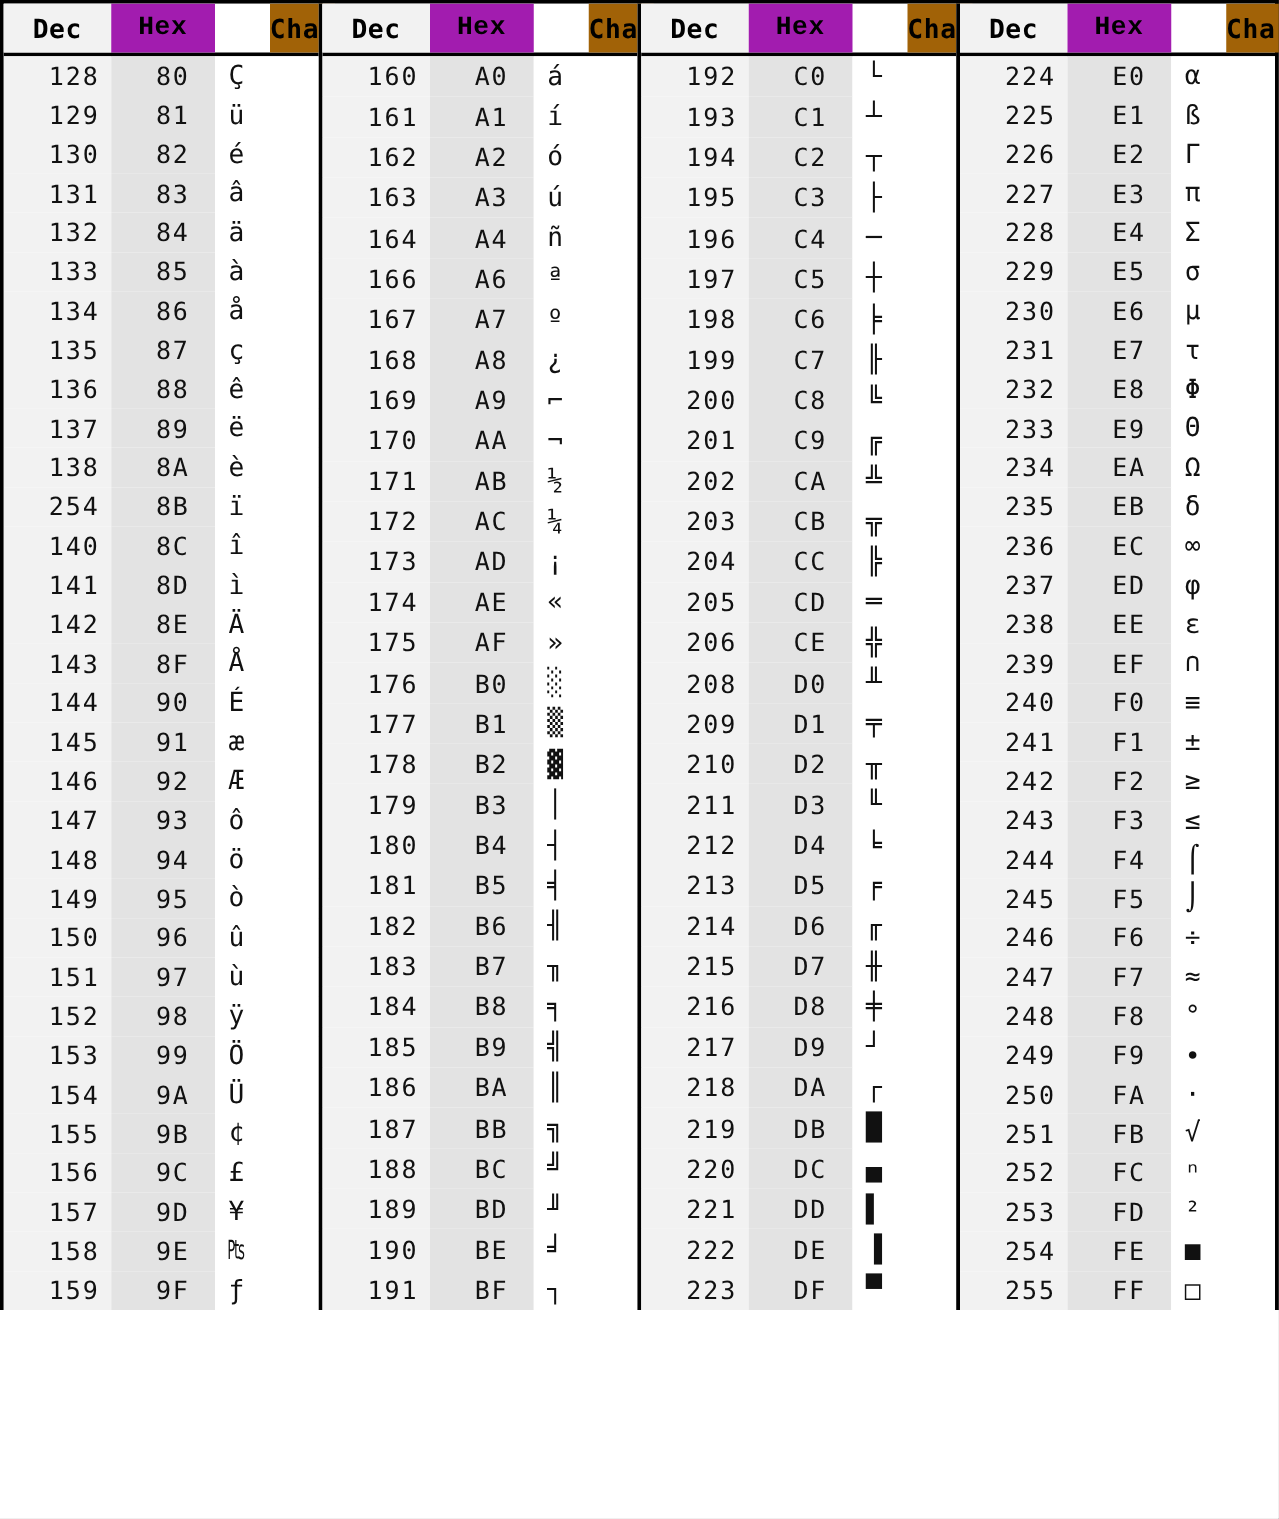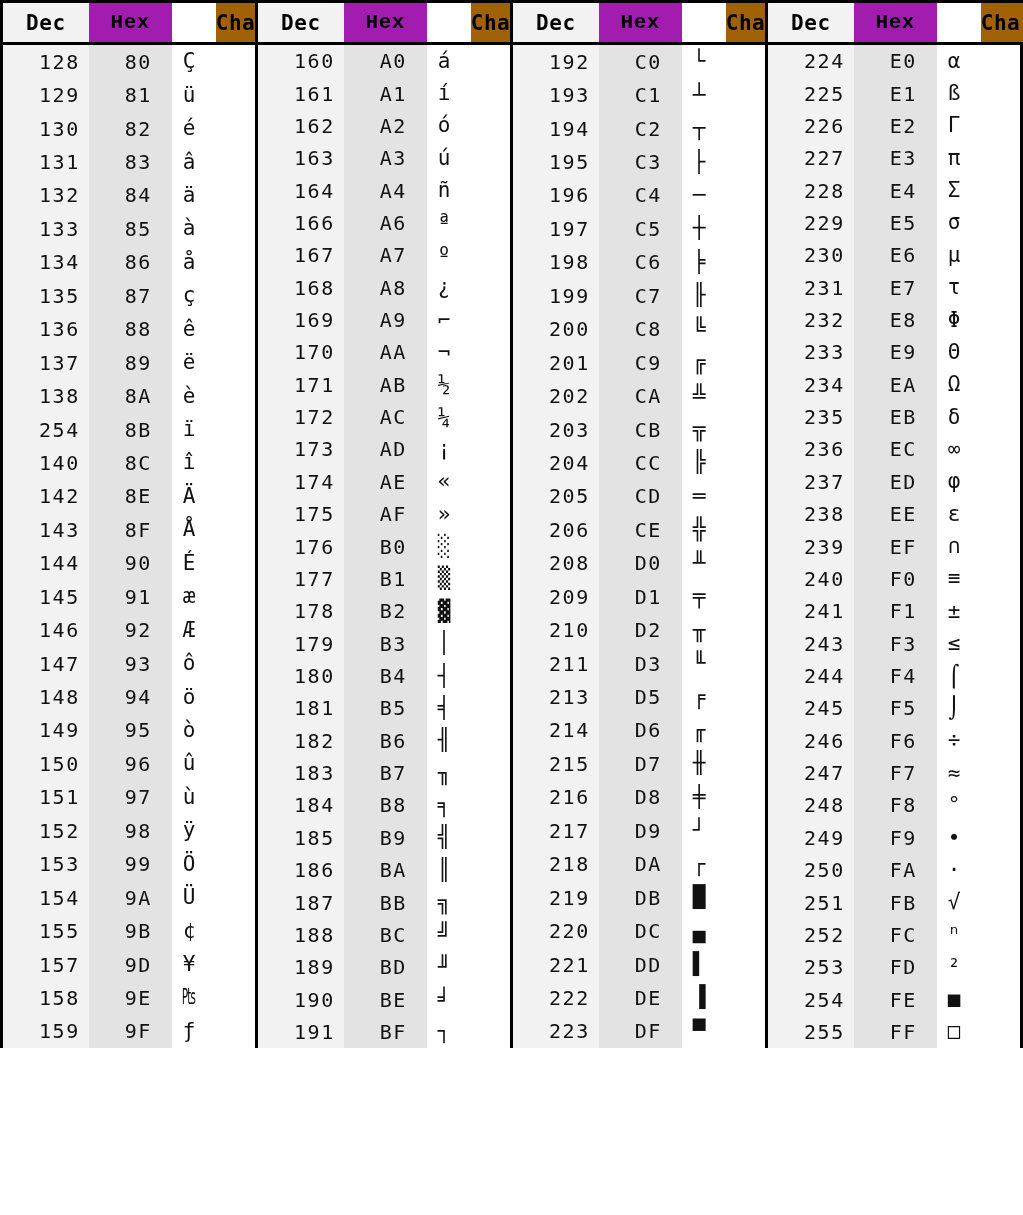--- a/index.html
+++ b/index.html
@@ -157,20 +157,25 @@
           <div class="cell col-dec">254</div>
           <div class="cell col-hex">8B</div>
           <div class="cell col-char">ï</div>
         </div>
         <div class="row">
           <div class="cell col-dec">140</div>
           <div class="cell col-hex">8C</div>
           <div class="cell col-char">î</div>
         </div>
         <div class="row">
+          <div class="cell col-dec">141</div>
+          <div class="cell col-hex">8D</div>
+          <div class="cell col-char">ì</div>
+        </div>
+        <div class="row">
           <div class="cell col-dec">142</div>
           <div class="cell col-hex">8E</div>
           <div class="cell col-char">Ä</div>
         </div>
         <div class="row">
           <div class="cell col-dec">143</div>
           <div class="cell col-hex">8F</div>
           <div class="cell col-char">Å</div>
         </div>
         <div class="row">
@@ -225,20 +230,25 @@
         </div>
         <div class="row">
           <div class="cell col-dec">154</div>
           <div class="cell col-hex">9A</div>
           <div class="cell col-char">Ü</div>
         </div>
         <div class="row">
           <div class="cell col-dec">155</div>
           <div class="cell col-hex">9B</div>
           <div class="cell col-char">¢</div>
+        </div>
+        <div class="row">
+          <div class="cell col-dec">156</div>
+          <div class="cell col-hex">9C</div>
+          <div class="cell col-char">£</div>
         </div>
         <div class="row">
           <div class="cell col-dec">157</div>
           <div class="cell col-hex">9D</div>
           <div class="cell col-char">¥</div>
         </div>
         <div class="row">
           <div class="cell col-dec">158</div>
           <div class="cell col-hex">9E</div>
           <div class="cell col-char">₧</div>
@@ -510,20 +520,25 @@
           <div class="cell col-dec">210</div>
           <div class="cell col-hex">D2</div>
           <div class="cell col-char">╥</div>
         </div>
         <div class="row">
           <div class="cell col-dec">211</div>
           <div class="cell col-hex">D3</div>
           <div class="cell col-char">╙</div>
         </div>
         <div class="row">
+          <div class="cell col-dec">212</div>
+          <div class="cell col-hex">D4</div>
+          <div class="cell col-char">╘</div>
+        </div>
+        <div class="row">
           <div class="cell col-dec">213</div>
           <div class="cell col-hex">D5</div>
           <div class="cell col-char">╒</div>
         </div>
         <div class="row">
           <div class="cell col-dec">214</div>
           <div class="cell col-hex">D6</div>
           <div class="cell col-char">╓</div>
         </div>
         <div class="row">
@@ -664,20 +679,25 @@
           <div class="cell col-dec">240</div>
           <div class="cell col-hex">F0</div>
           <div class="cell col-char">≡</div>
         </div>
         <div class="row">
           <div class="cell col-dec">241</div>
           <div class="cell col-hex">F1</div>
           <div class="cell col-char">±</div>
         </div>
         <div class="row">
+          <div class="cell col-dec">242</div>
+          <div class="cell col-hex">F2</div>
+          <div class="cell col-char">≥</div>
+        </div>
+        <div class="row">
           <div class="cell col-dec">243</div>
           <div class="cell col-hex">F3</div>
           <div class="cell col-char">≤</div>
         </div>
         <div class="row">
           <div class="cell col-dec">244</div>
           <div class="cell col-hex">F4</div>
           <div class="cell col-char">⌠</div>
         </div>
         <div class="row">

